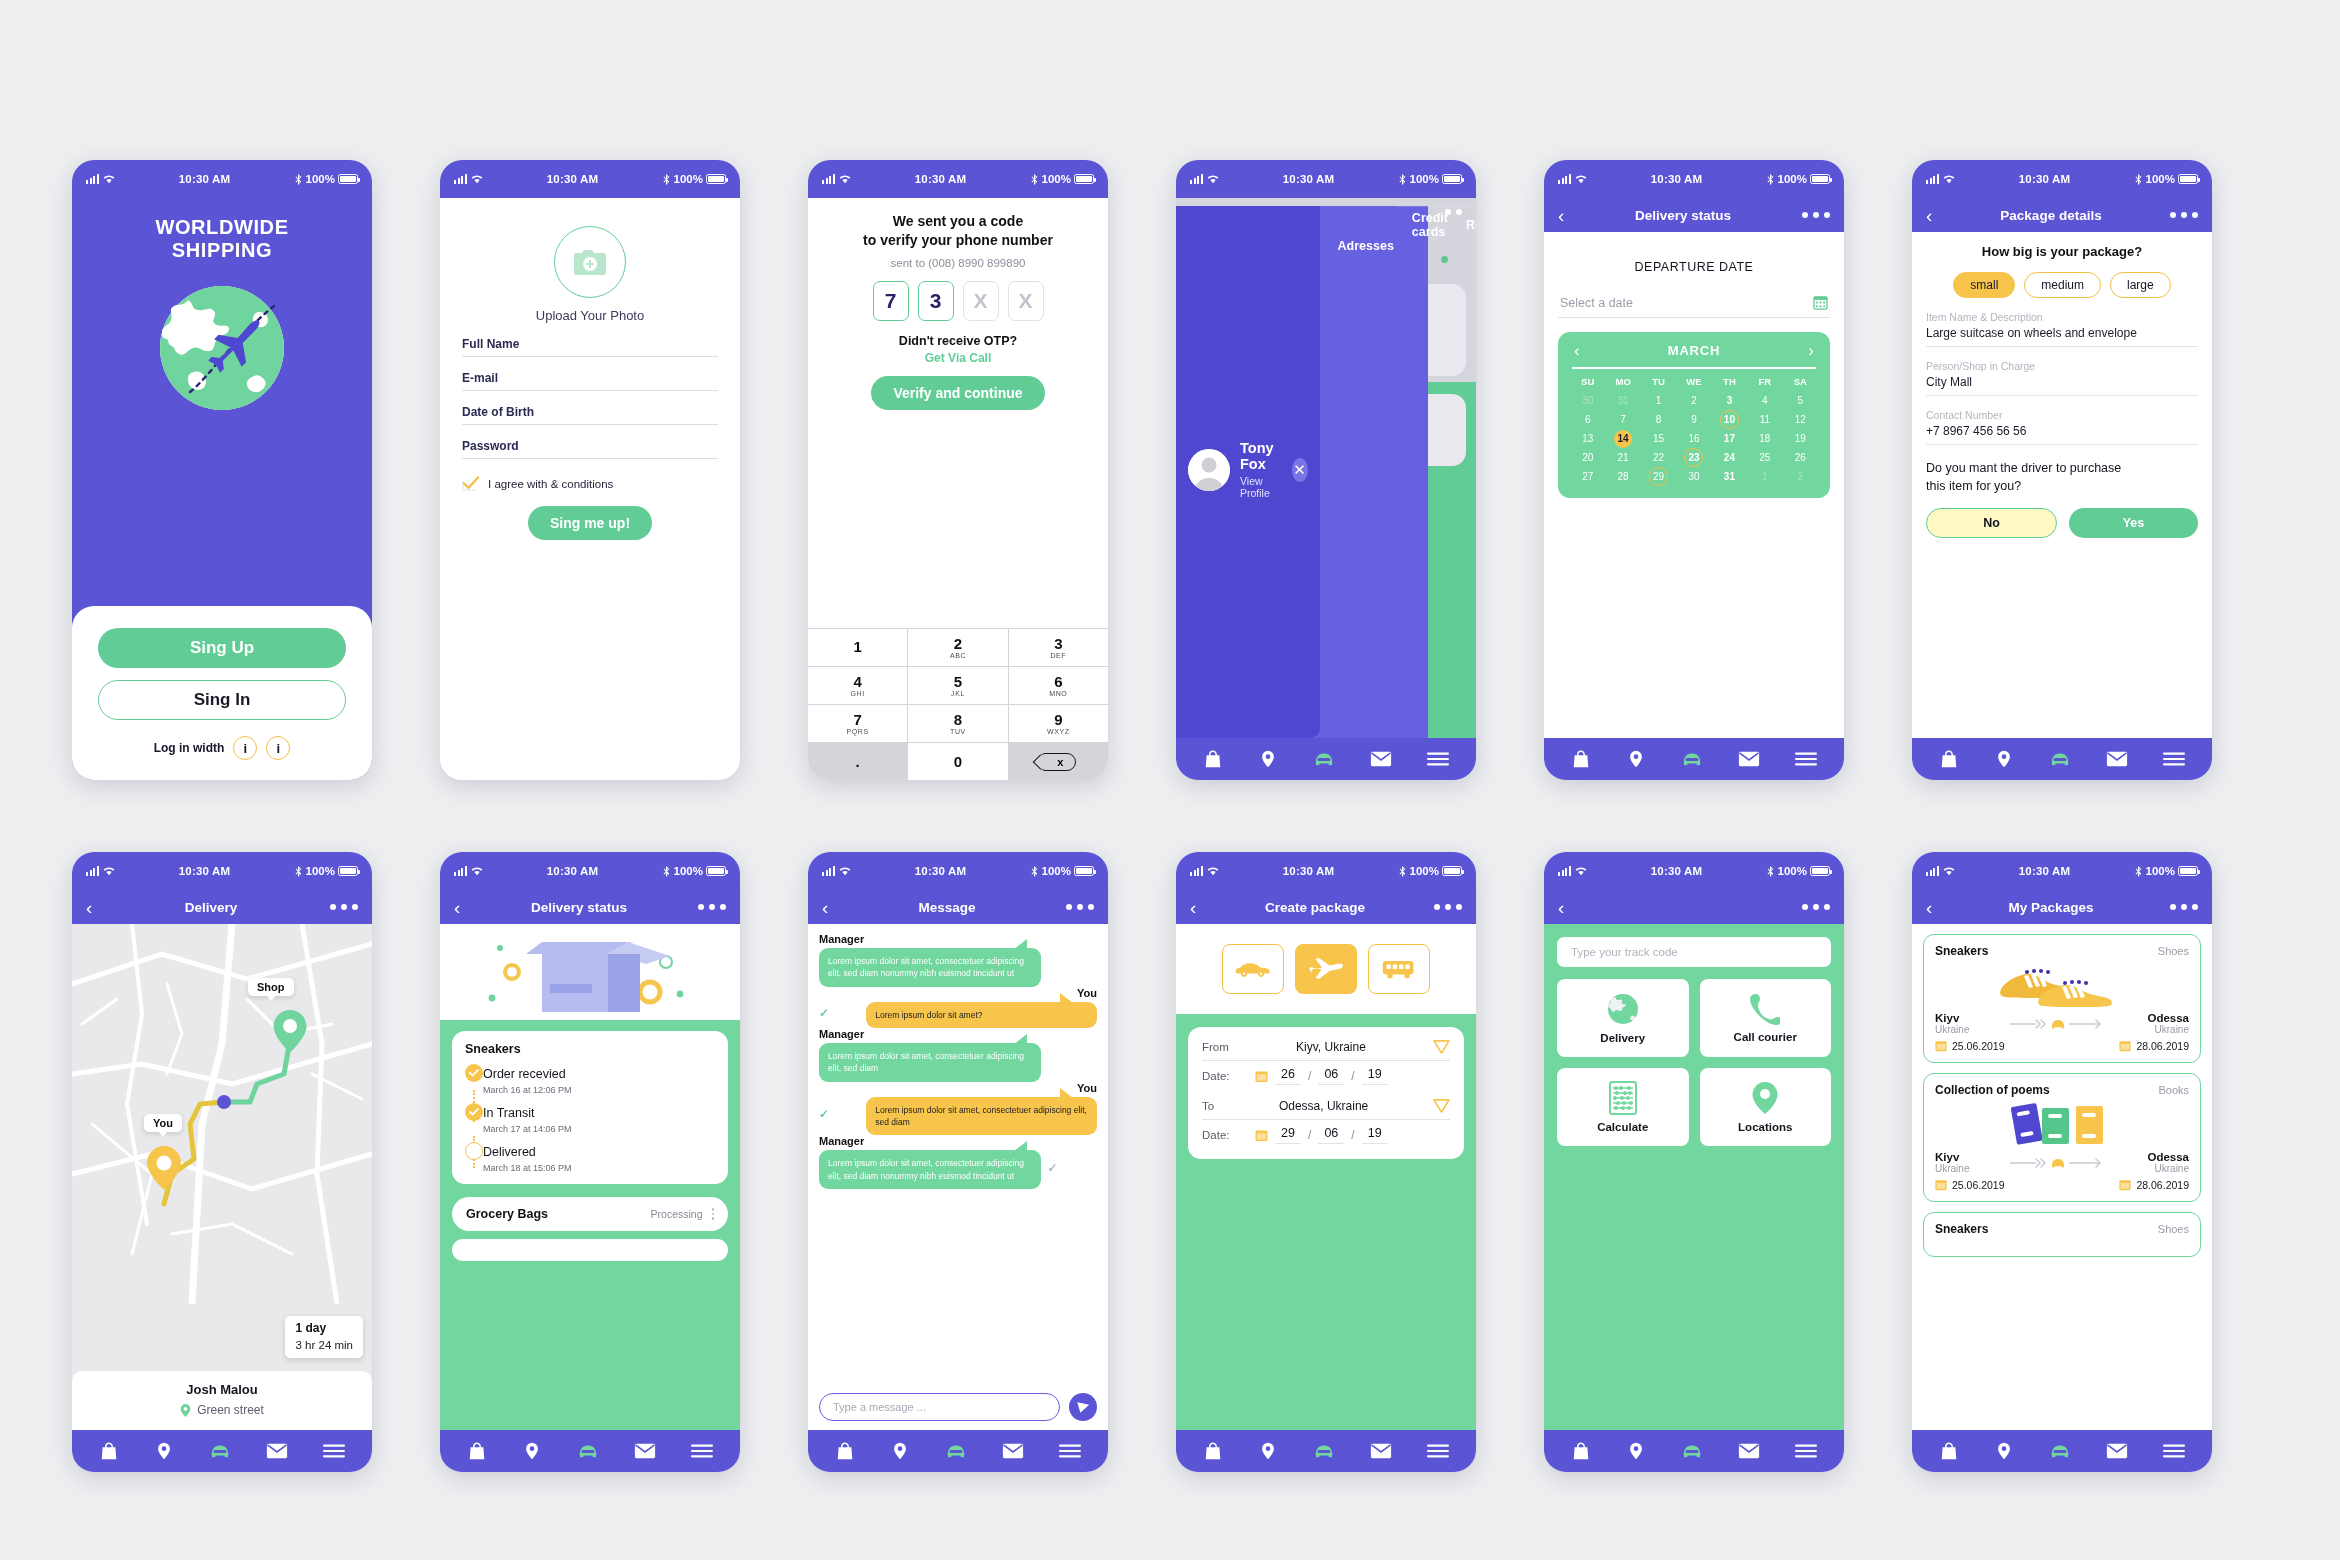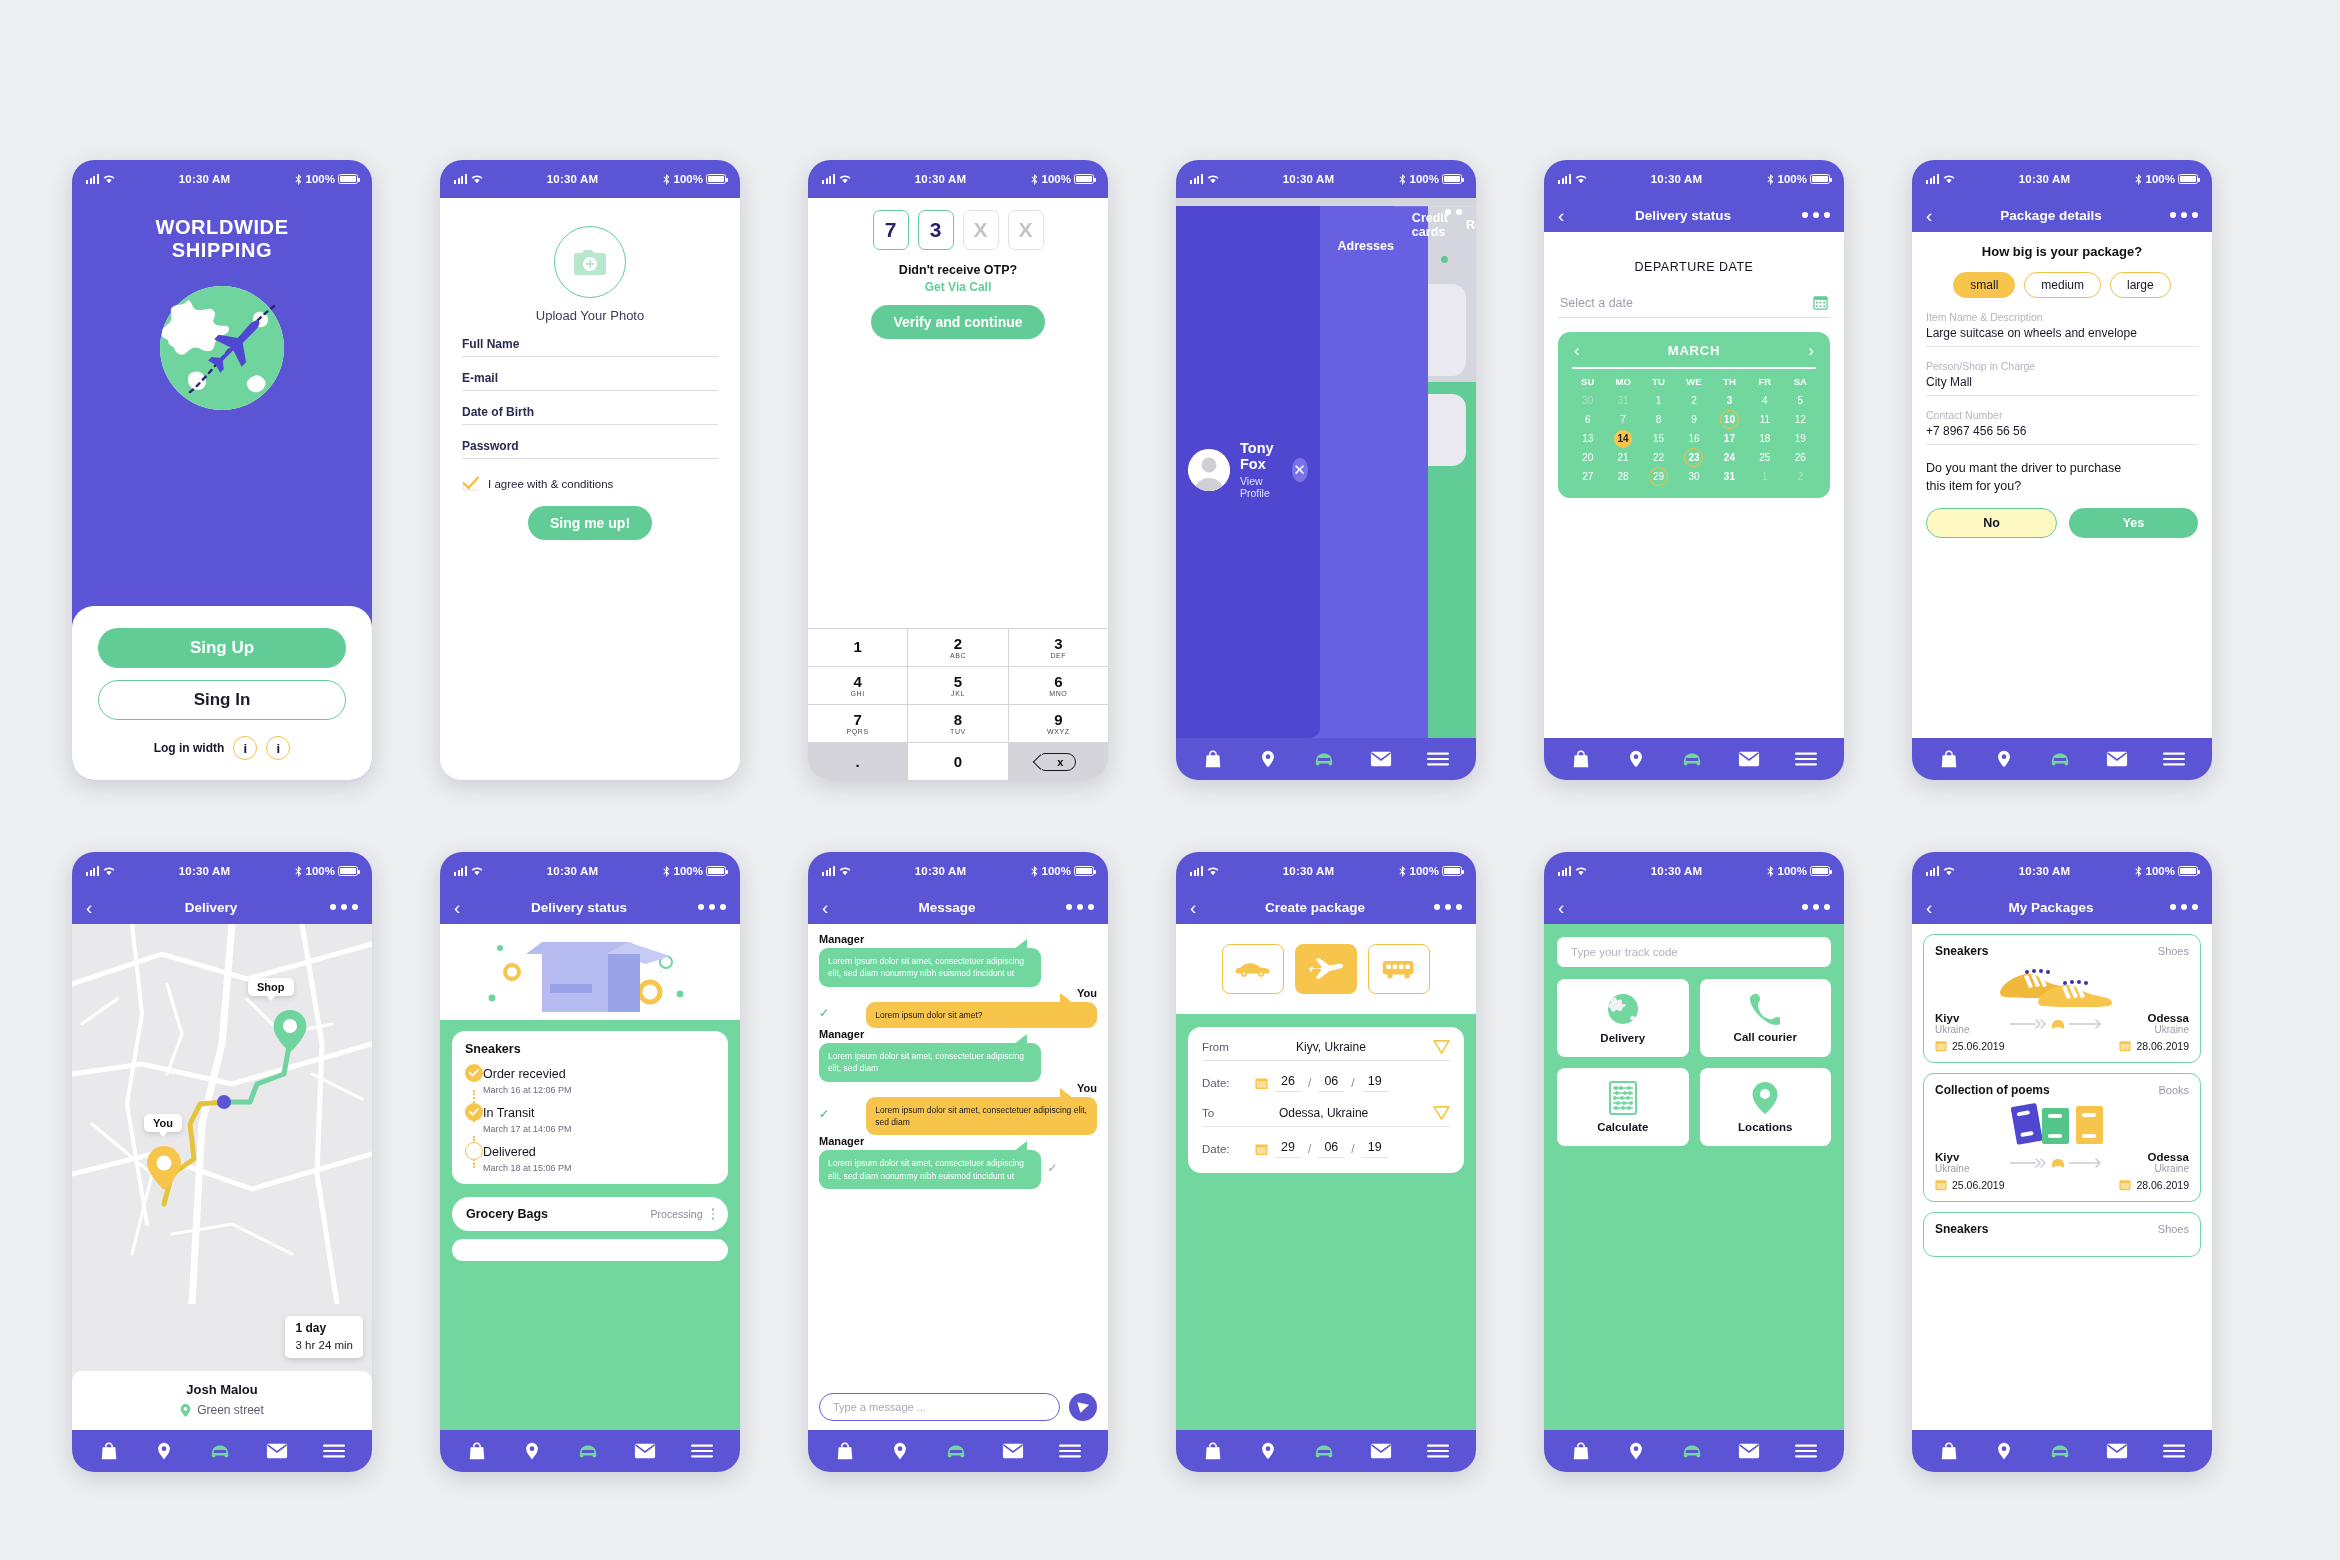--- a/index.html
+++ b/index.html
@@ -255,21 +255,21 @@
   .s10 { height:100%; display:flex; flex-direction:column; }
   .modes { background:#fff; padding:20px 14px 20px; display:flex; gap:11px; justify-content:center; }
   .mode { width:62px;height:50px;border-radius:8px;border:1.5px solid #f4bf46; background:#fff;
       display:flex;align-items:center;justify-content:center; cursor:pointer; }
   .mode.on { background:#f7c54b; border-color:#f7c54b; }
   .s10-green { flex:1; background:#72d69f; padding:13px 12px; }
   .s10-card { background:#fff; border-radius:13px; padding:13px 14px 15px; }
   .frow { display:flex; align-items:center; border-bottom:1px solid #e2e2ea; padding-bottom:6px; }
   .frow .k { font-size:11.5px; color:#5b5b6c; }
   .frow .v { flex:1; text-align:center; font-size:12px; color:#15151f; }
-  .drow { display:flex; align-items:center; gap:7px; margin-top:13px; }
+  .drow { display:flex; align-items:center; gap:7px; margin-top:6px; }
   .drow .k { font-size:11.5px; color:#5b5b6c; width:46px; }
   .dseg { border-bottom:1px solid #e2e2ea; min-width:26px; text-align:center;
       font-size:12.5px; color:#15151f; padding-bottom:3px; }
   .dsl { color:#8e8e9c; font-size:12px; }
 
   
   .s11 { height:100%; display:flex; flex-direction:column; }
   .promo { background:#fff; padding:12px 14px 14px; text-align:center; }
   .promo h3 { font-size:13px; color:#111; line-height:1.35; font-weight:bold; }
   .learn { background:#f7c54b; border:none; border-radius:16px; height:28px; padding:0 20px;
@@ -443,20 +443,27 @@
               <path d="M3 0v4.2L1.2 2.4.5 3.1 2.8 5.4.5 7.7l.7.7L3 6.6V11l3.3-3.3L4 5.4l2.3-2.3zm1 2.2 1 1-1 1zm0 5.3 1 1-1 1z" fill="#fff"></path>
             </svg>
         <span>100%</span>
         <span class="batt">
               <i></i>
             </span>
       </span>
     </div>
     <div class="body">
       <div class="s3">
+        <div class="s3-head">
+          <div class="s3-h1">
+            <div>We sent you a code</div>
+            <div>to verify your phone number</div>
+          </div>
+          <div class="s3-sub">sent to (008) 8990 899890</div>
+        </div>
         <div class="otp-row">
           <div class="otp filled">7</div>
           <div class="otp filled">3</div>
           <div class="otp empty">X</div>
           <div class="otp empty">X</div>
         </div>
         <div class="otp-q">Didn't receive OTP?</div>
         <div class="otp-a">Get Via Call</div>
         <button class="btn-verify">Verify and continue</button>
         <div class="keypad">

